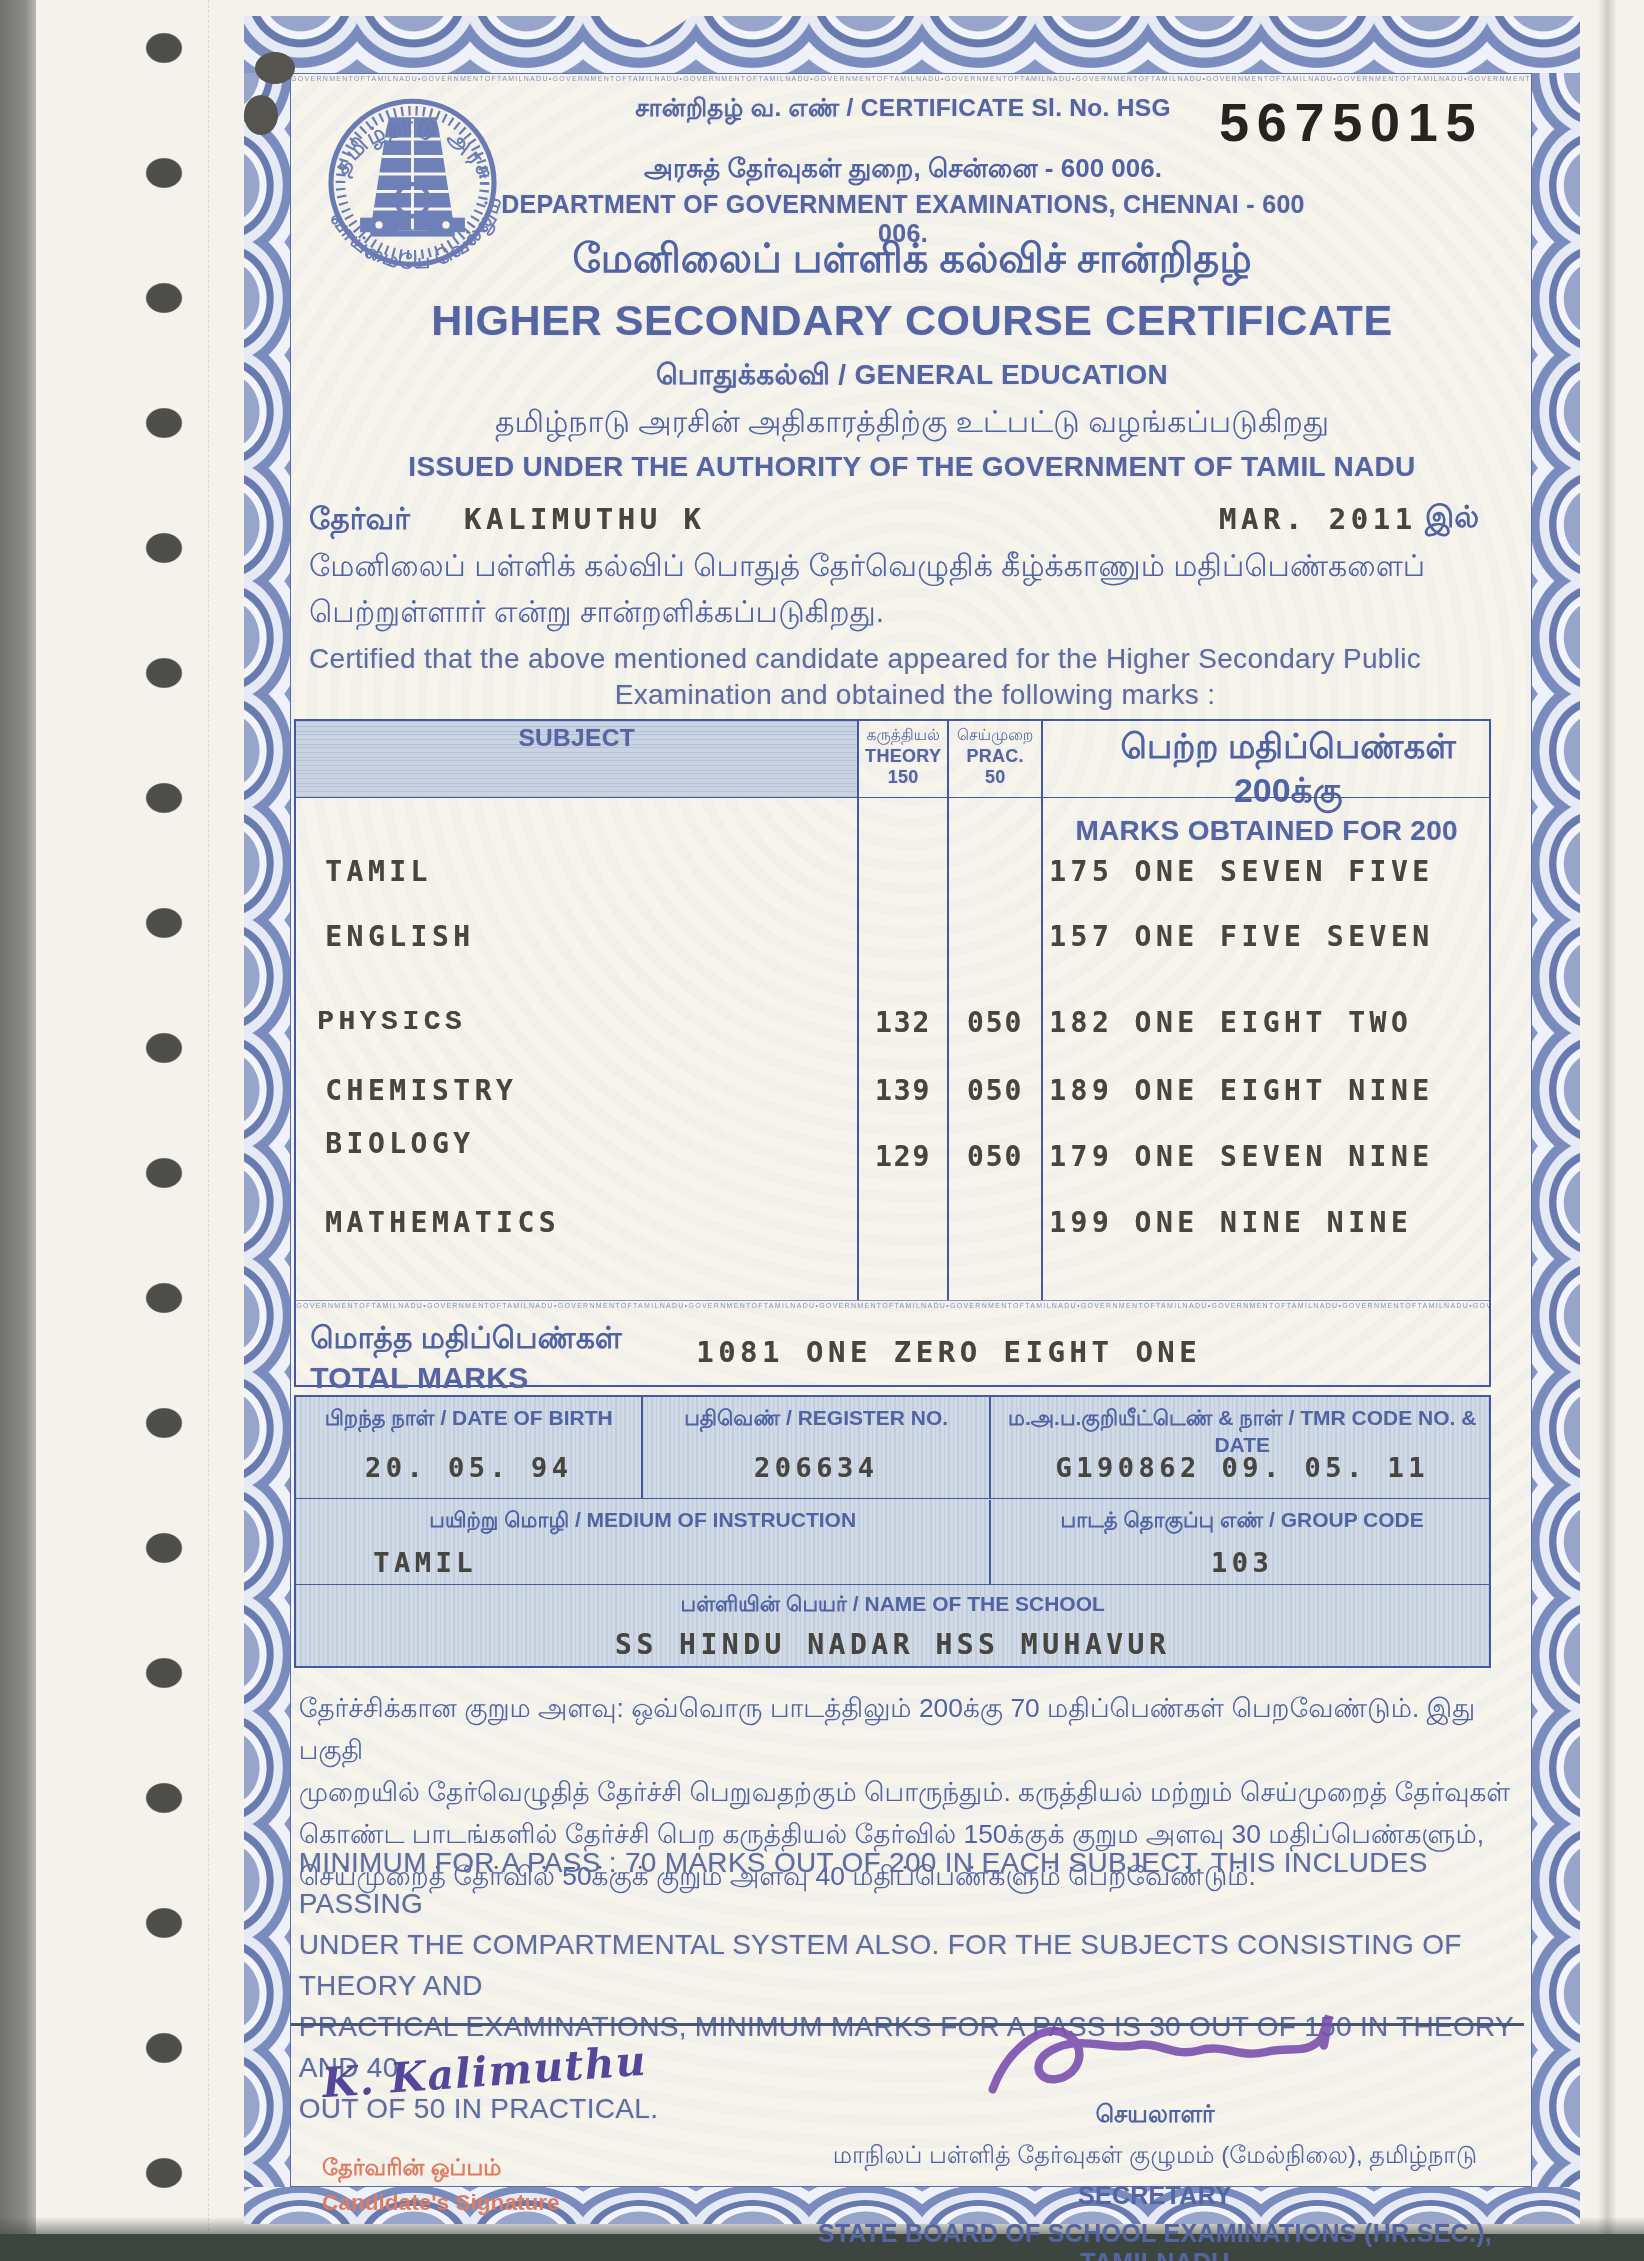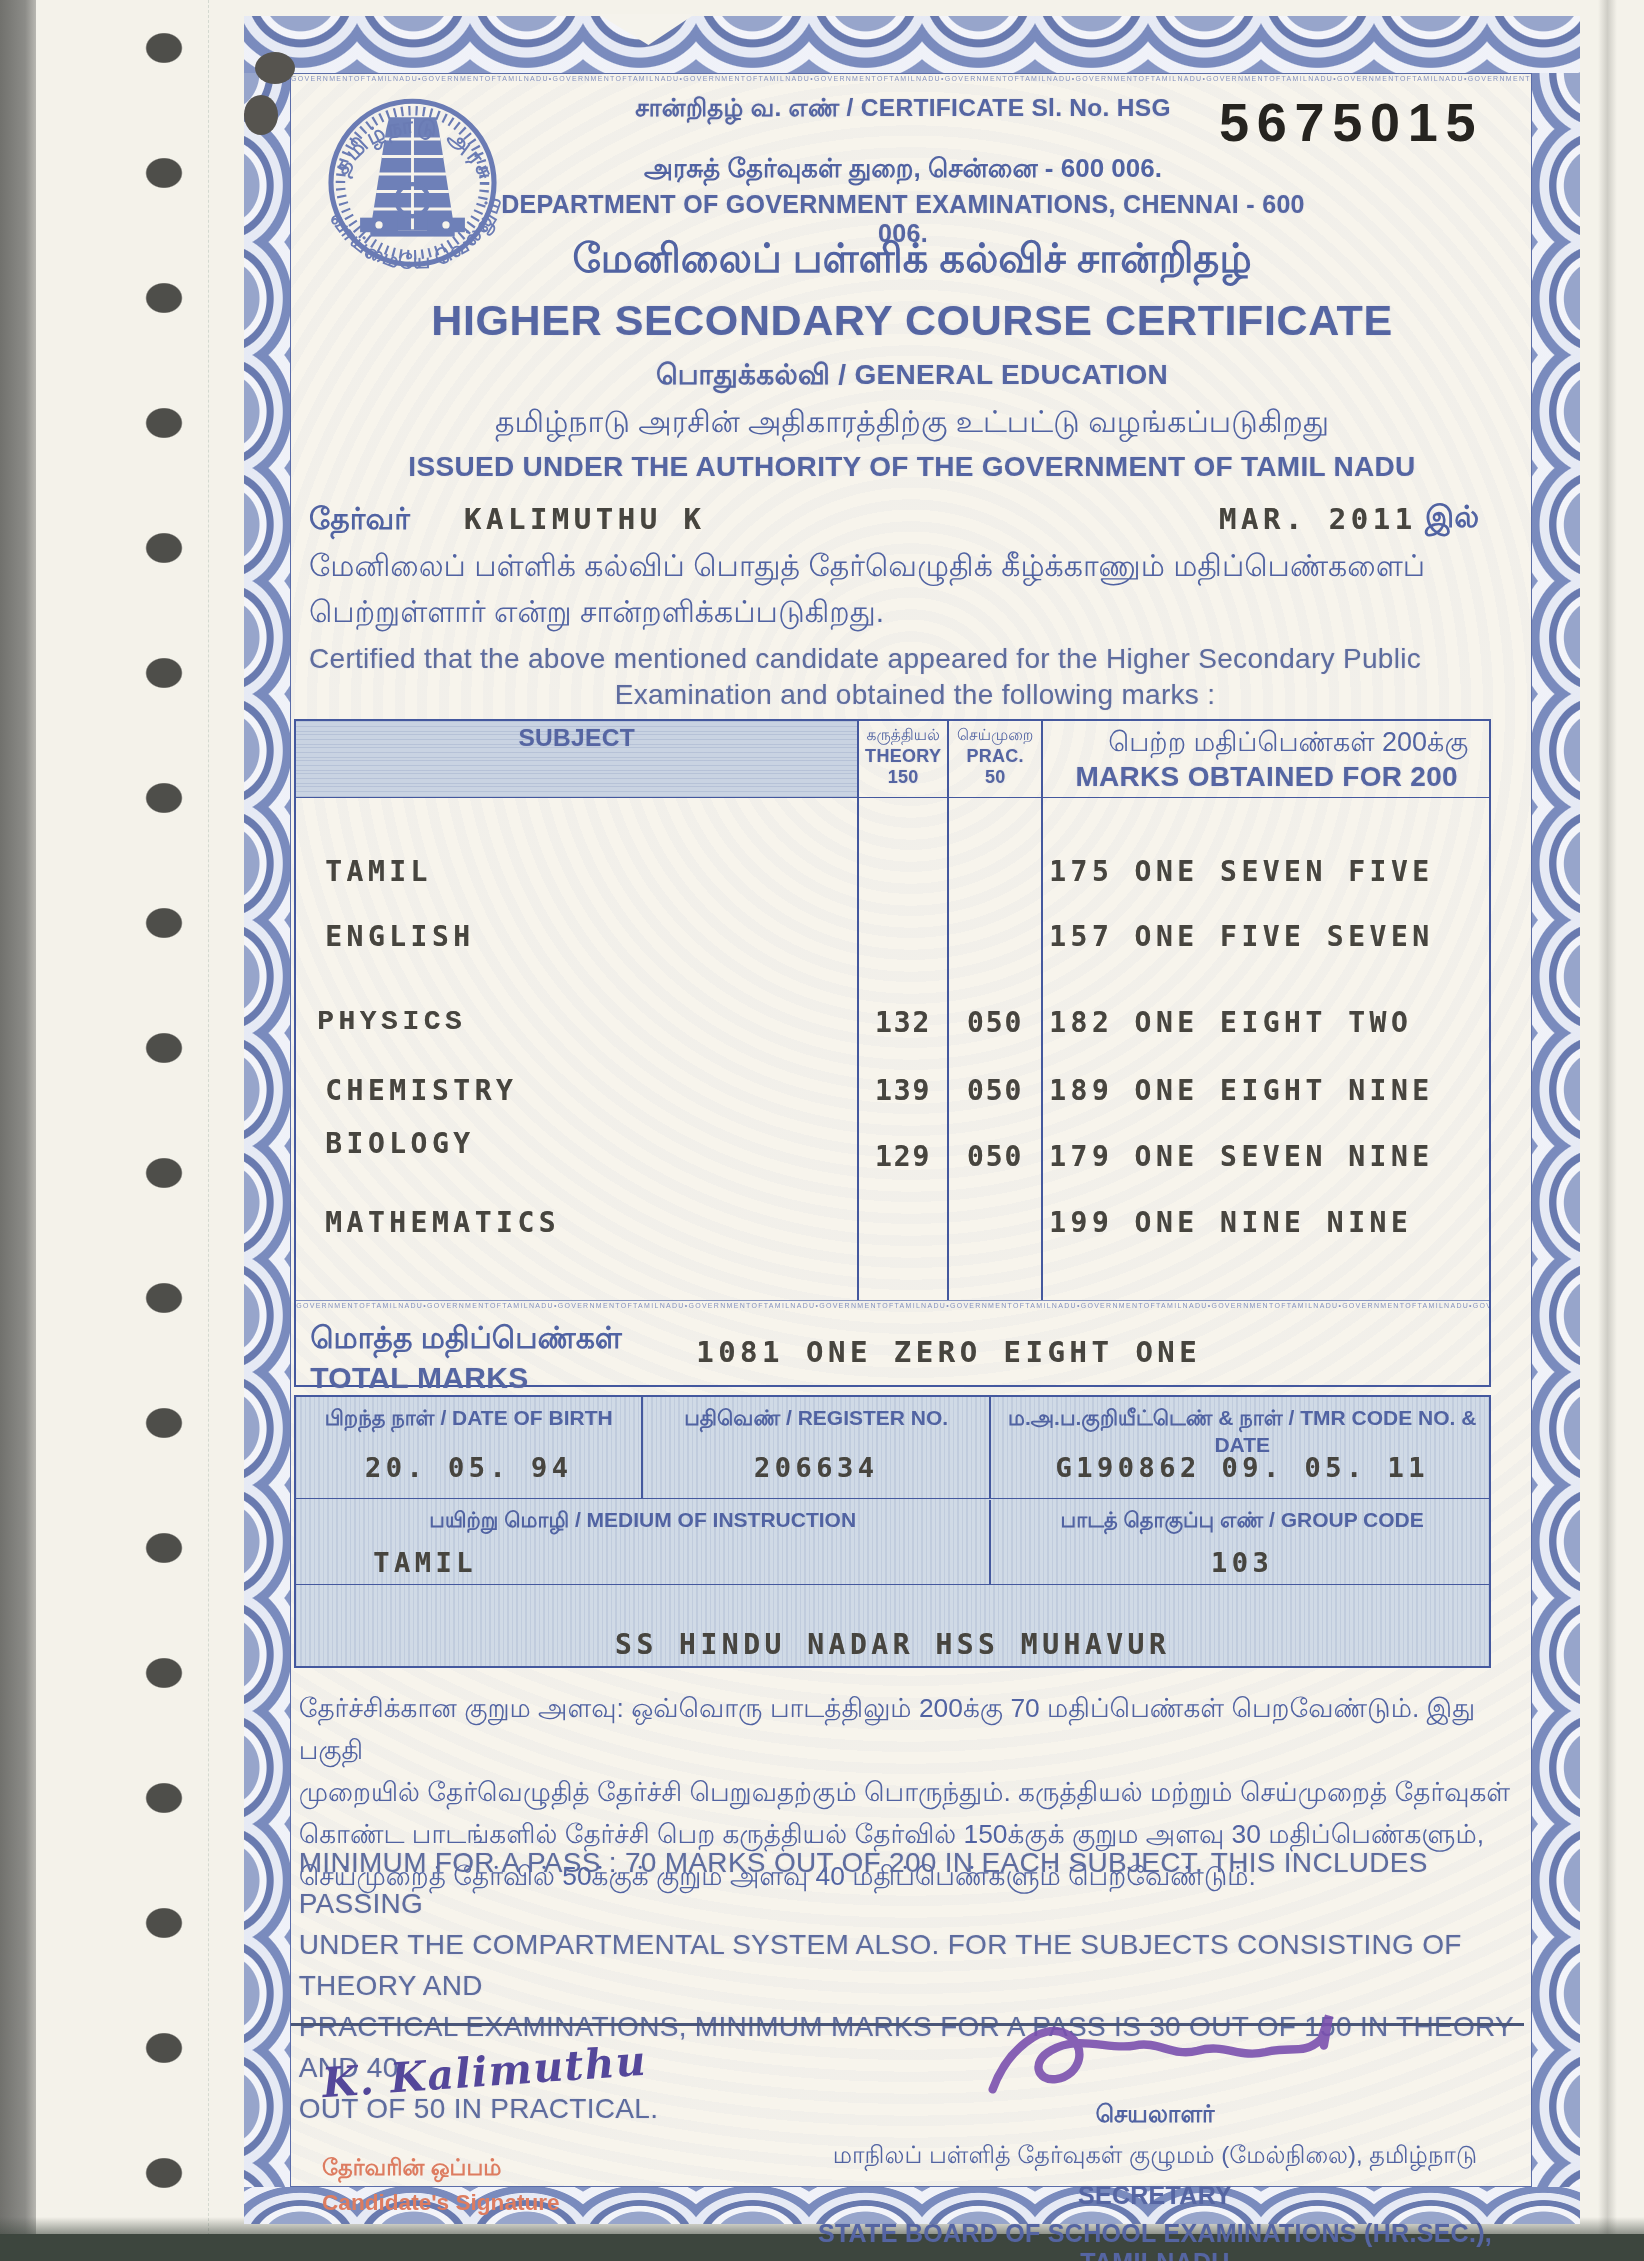--- a/index.html
+++ b/index.html
@@ -162,21 +162,21 @@
           <div class="tm" style="font-size:15.5px;margin-top:5.2px;">கருத்தியல்</div>
           <div class="en" style="font-size:18px;">THEORY</div>
           <div class="en" style="font-size:18px;">150</div>
         </div>
         <div class="abs center" style="left:653px;top:0;width:92px;height:76px;">
           <div class="tm" style="font-size:15.5px;margin-top:5.2px;">செய்முறை</div>
           <div class="en" style="font-size:18px;">PRAC.</div>
           <div class="en" style="font-size:18px;">50</div>
         </div>
         <div class="abs center" style="left:747px;top:0;width:447px;height:76px;">
-          <div class="tm" style="font-size:27px;font-weight:normal;margin-top:6.4px;padding-left:43px;">பெற்ற மதிப்பெண்கள் 200க்கு</div>
+          <div class="tm" style="font-size:34px;font-weight:bold;margin-top:6.4px;padding-left:43px;">பெற்ற மதிப்பெண்கள் 200க்கு</div>
           <div class="en" style="font-size:28px;">MARKS OBTAINED FOR 200</div>
         </div>
         <div class="abs rule" style="left:0;top:76px;width:100%;height:1.9px;"></div>
 
         <div class="abs dm" style="left:29px;top:134px;font-size:28px;">TAMIL</div>
         <div class="abs dm" style="left:753px;top:134px;font-size:28px;">175 ONE SEVEN FIVE</div>
 
         <div class="abs dm" style="left:29px;top:199px;font-size:28px;">ENGLISH</div>
         <div class="abs dm" style="left:753px;top:199px;font-size:28px;">157 ONE FIVE SEVEN</div>
 
@@ -216,20 +216,21 @@
         <div class="abs dm center" style="left:695px;top:55px;width:502px;font-size:27px;">G190862 09. 05. 11</div>
         <div class="abs rule" style="left:0;top:101px;width:100%;height:1.9px;"></div>
 
         <div class="abs rule" style="left:693px;top:103px;width:1.9px;height:84px;"></div>
         <div class="abs tm center" style="left:0;top:111px;width:693px;font-size:21px;font-weight:bold;">பயிற்று மொழி / MEDIUM OF INSTRUCTION</div>
         <div class="abs dm" style="left:77px;top:150px;font-size:27px;">TAMIL</div>
         <div class="abs tm center" style="left:695px;top:111px;width:502px;font-size:21px;font-weight:bold;">பாடத் தொகுப்பு எண் / GROUP CODE</div>
         <div class="abs dm center" style="left:695px;top:150px;width:502px;font-size:27px;">103</div>
         <div class="abs rule" style="left:0;top:187px;width:100%;height:1.9px;"></div>
 
+        <div class="abs tm center" style="left:0;top:195px;width:100%;font-size:21px;font-weight:bold;">பள்ளியின் பெயர் / NAME OF THE SCHOOL</div>
         <div class="abs dm center" style="left:0;top:231px;width:100%;font-size:28px;">SS HINDU NADAR HSS MUHAVUR</div>
       </div>
 
       <div class="abs tm" style="left:7.7px;top:1613px;width:1222px;font-size:26.4px;line-height:42px;">
         <div>தேர்ச்சிக்கான குறும அளவு: ஒவ்வொரு பாடத்திலும் 200க்கு 70 மதிப்பெண்கள் பெறவேண்டும்.  இது பகுதி</div>
         <div>முறையில் தேர்வெழுதித் தேர்ச்சி பெறுவதற்கும் பொருந்தும்.  கருத்தியல் மற்றும் செய்முறைத் தேர்வுகள்</div>
         <div>கொண்ட பாடங்களில் தேர்ச்சி பெற கருத்தியல் தேர்வில் 150க்குக் குறும அளவு 30 மதிப்பெண்களும்,</div>
         <div>செய்முறைத் தேர்வில் 50க்குக் குறும அளவு 40 மதிப்பெண்களும் பெறவேண்டும்.</div>
       </div>
       <div class="abs en" style="left:7.7px;top:1768px;width:1222px;font-size:28px;line-height:41px;font-weight:normal;color:#5e6c9e;">

